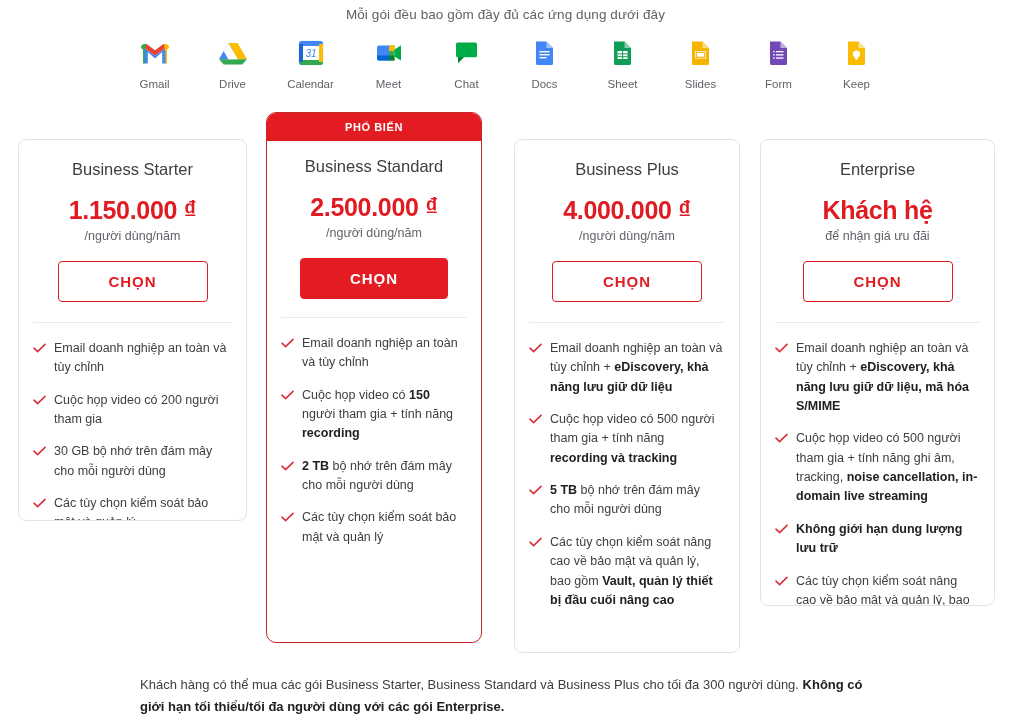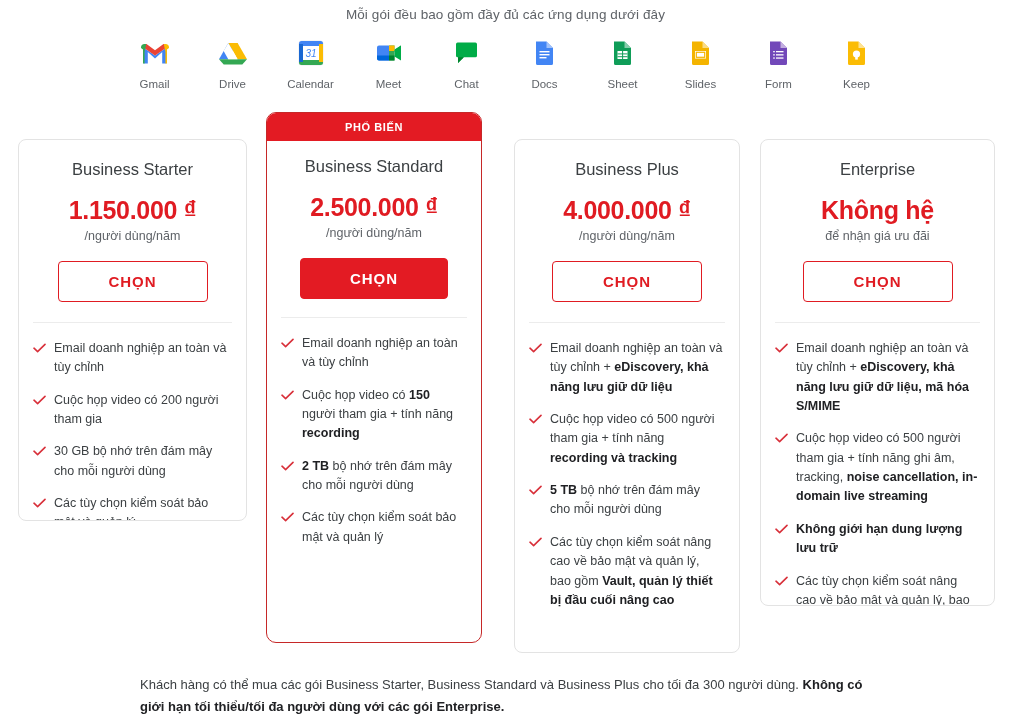--- a/index.html
+++ b/index.html
@@ -413,21 +413,21 @@
           <span class="check"><svg width="13" height="10" viewBox="0 0 13 10">
               <path d="M1 5.2 4.6 8.6 12 1.4" fill="none" stroke="currentColor" stroke-width="1.6" stroke-linecap="round" stroke-linejoin="round"></path>
             </svg></span>
           <span class="feature-text">Các tùy chọn kiểm soát nâng cao về bảo mật và quản lý, bao gồm <b>Vault, quản lý thiết bị đầu cuối nâng cao</b></span>
         </li>
       </ul>
     </div>
     <div class="card c3">
       <div class="card-head">
         <div class="plan-name">Enterprise</div>
-        <div class="plan-price contact">Không hệ</div>
+        <div class="plan-price contact">Khách hệ</div>
         <div class="plan-period">để nhận giá ưu đãi</div>
         <button class="choose-btn">CHỌN</button>
       </div>
       <div class="divider"></div>
       <ul class="features">
         <li class="feature">
           <span class="check"><svg width="13" height="10" viewBox="0 0 13 10">
               <path d="M1 5.2 4.6 8.6 12 1.4" fill="none" stroke="currentColor" stroke-width="1.6" stroke-linecap="round" stroke-linejoin="round"></path>
             </svg></span>
           <span class="feature-text">Email doanh nghiệp an toàn và tùy chỉnh + <b>eDiscovery, khả năng lưu giữ dữ liệu, mã hóa S/MIME</b></span>

